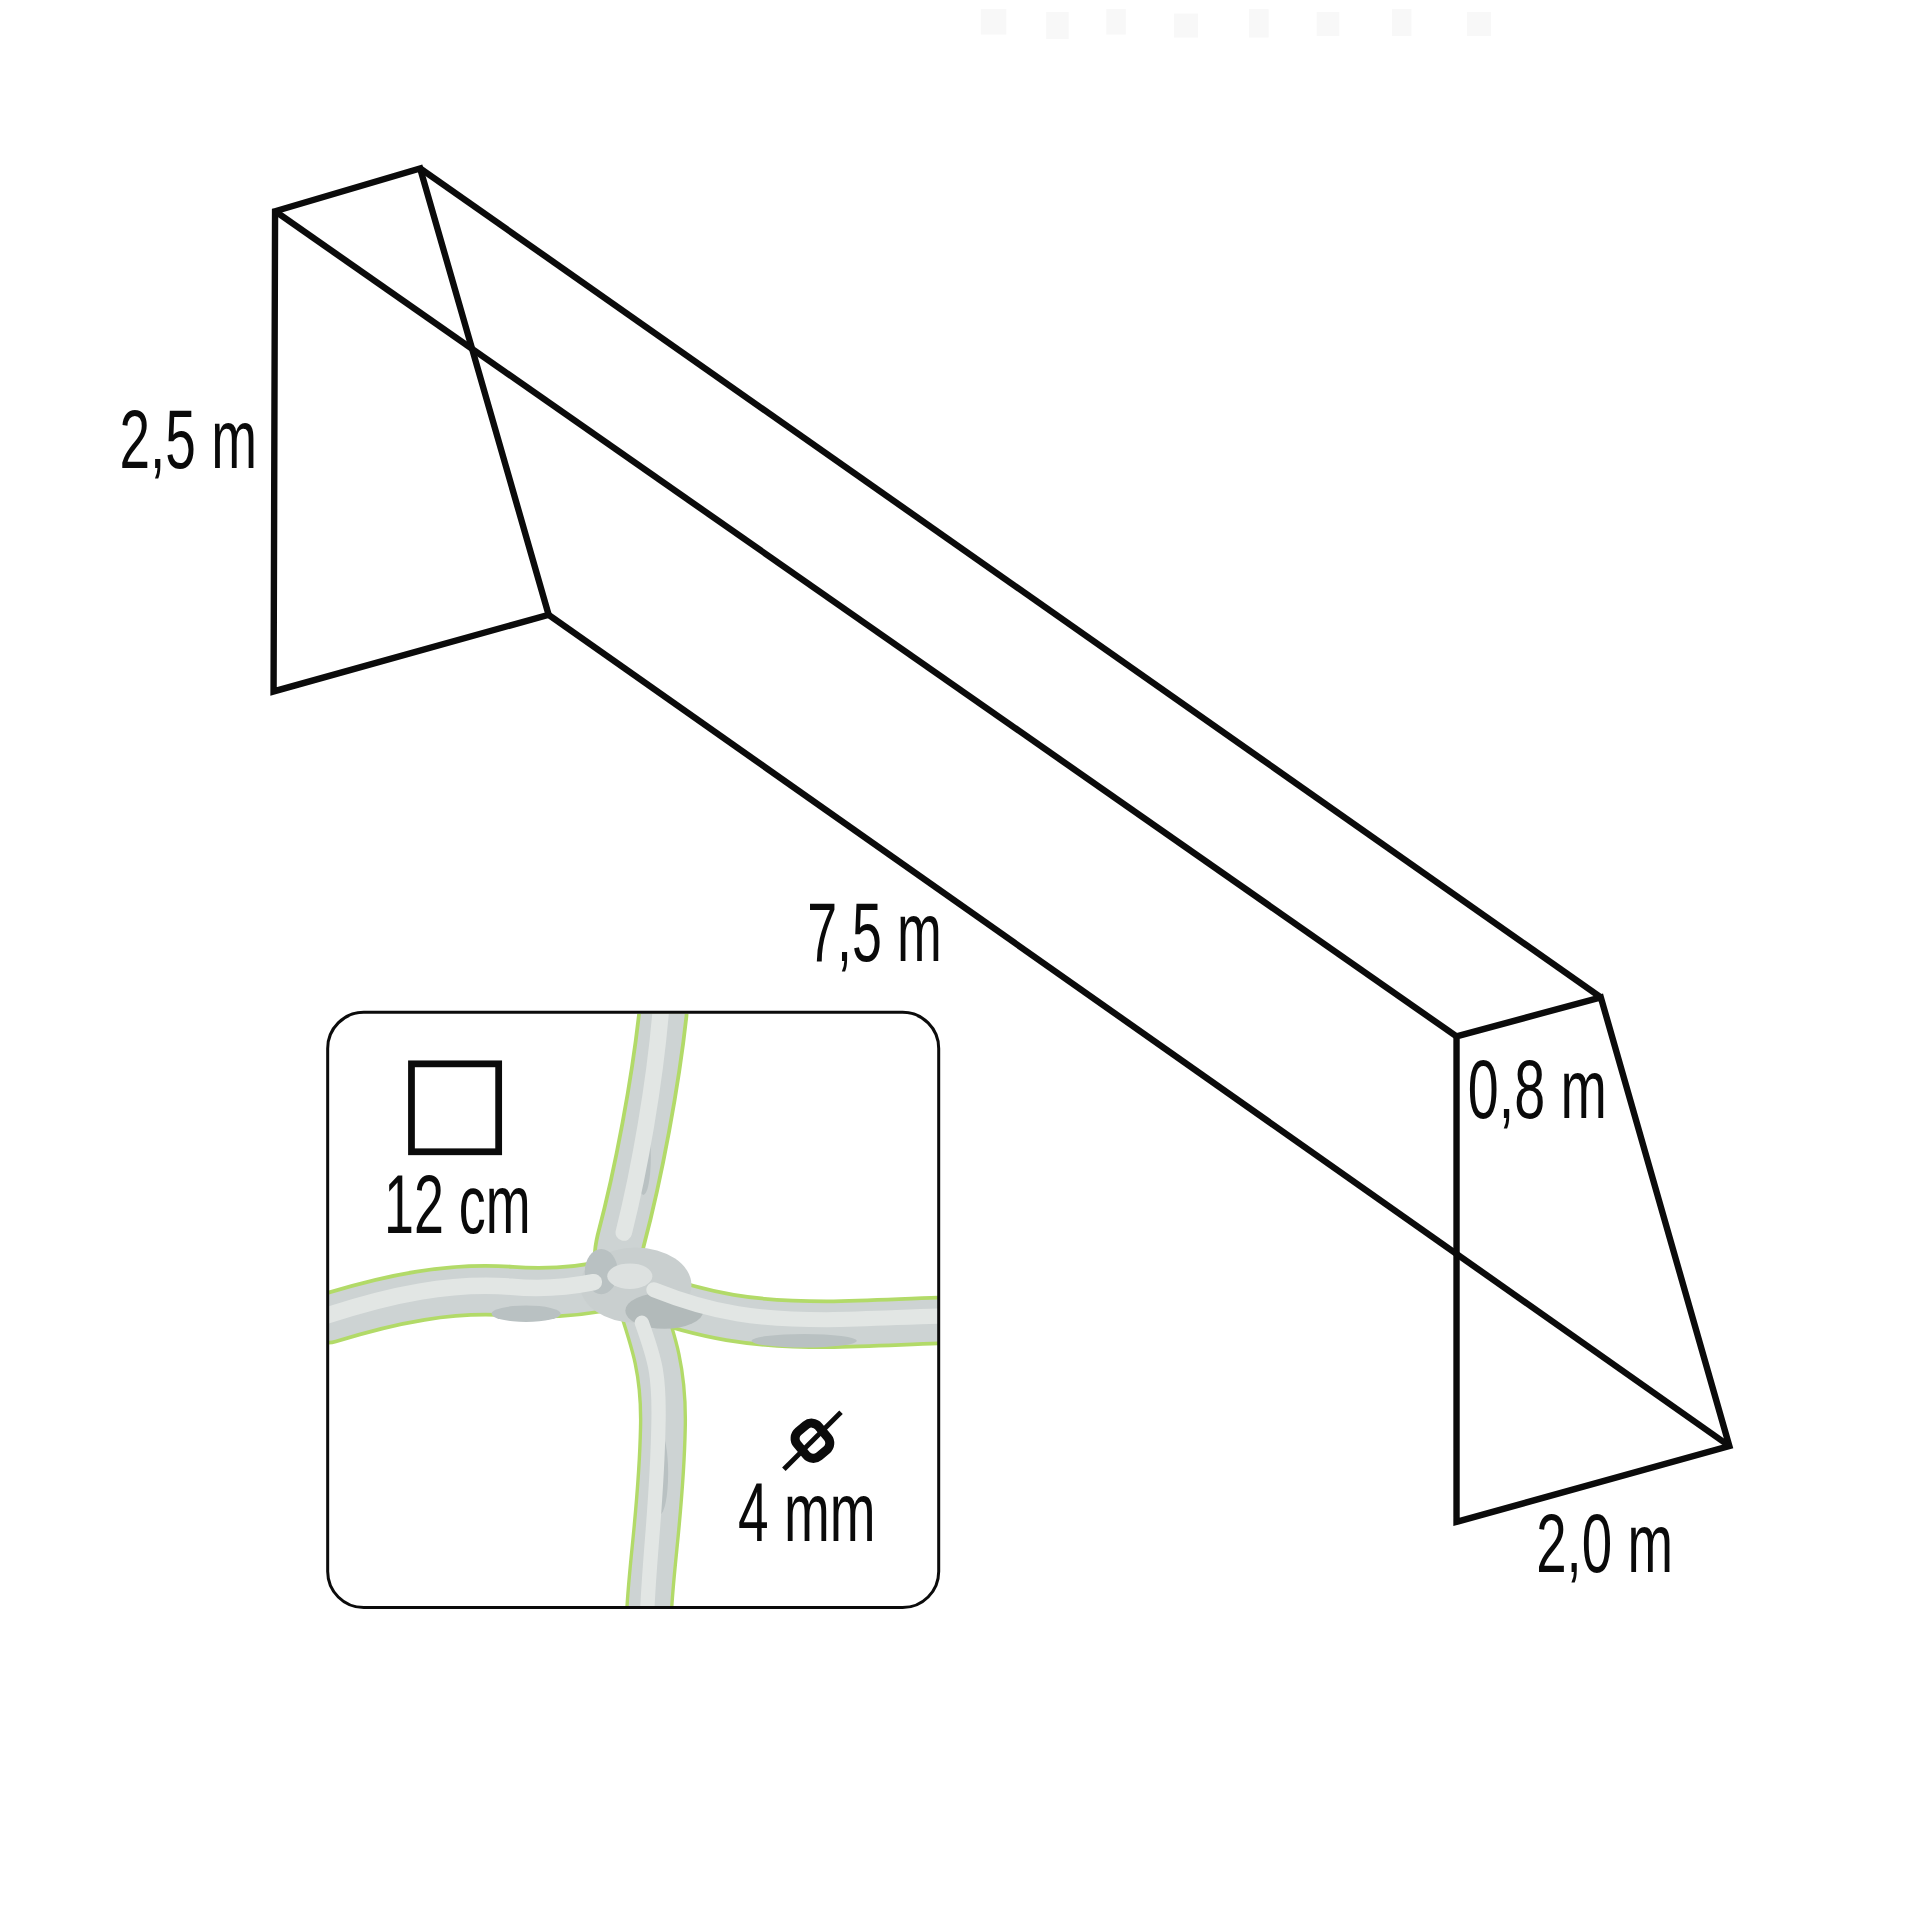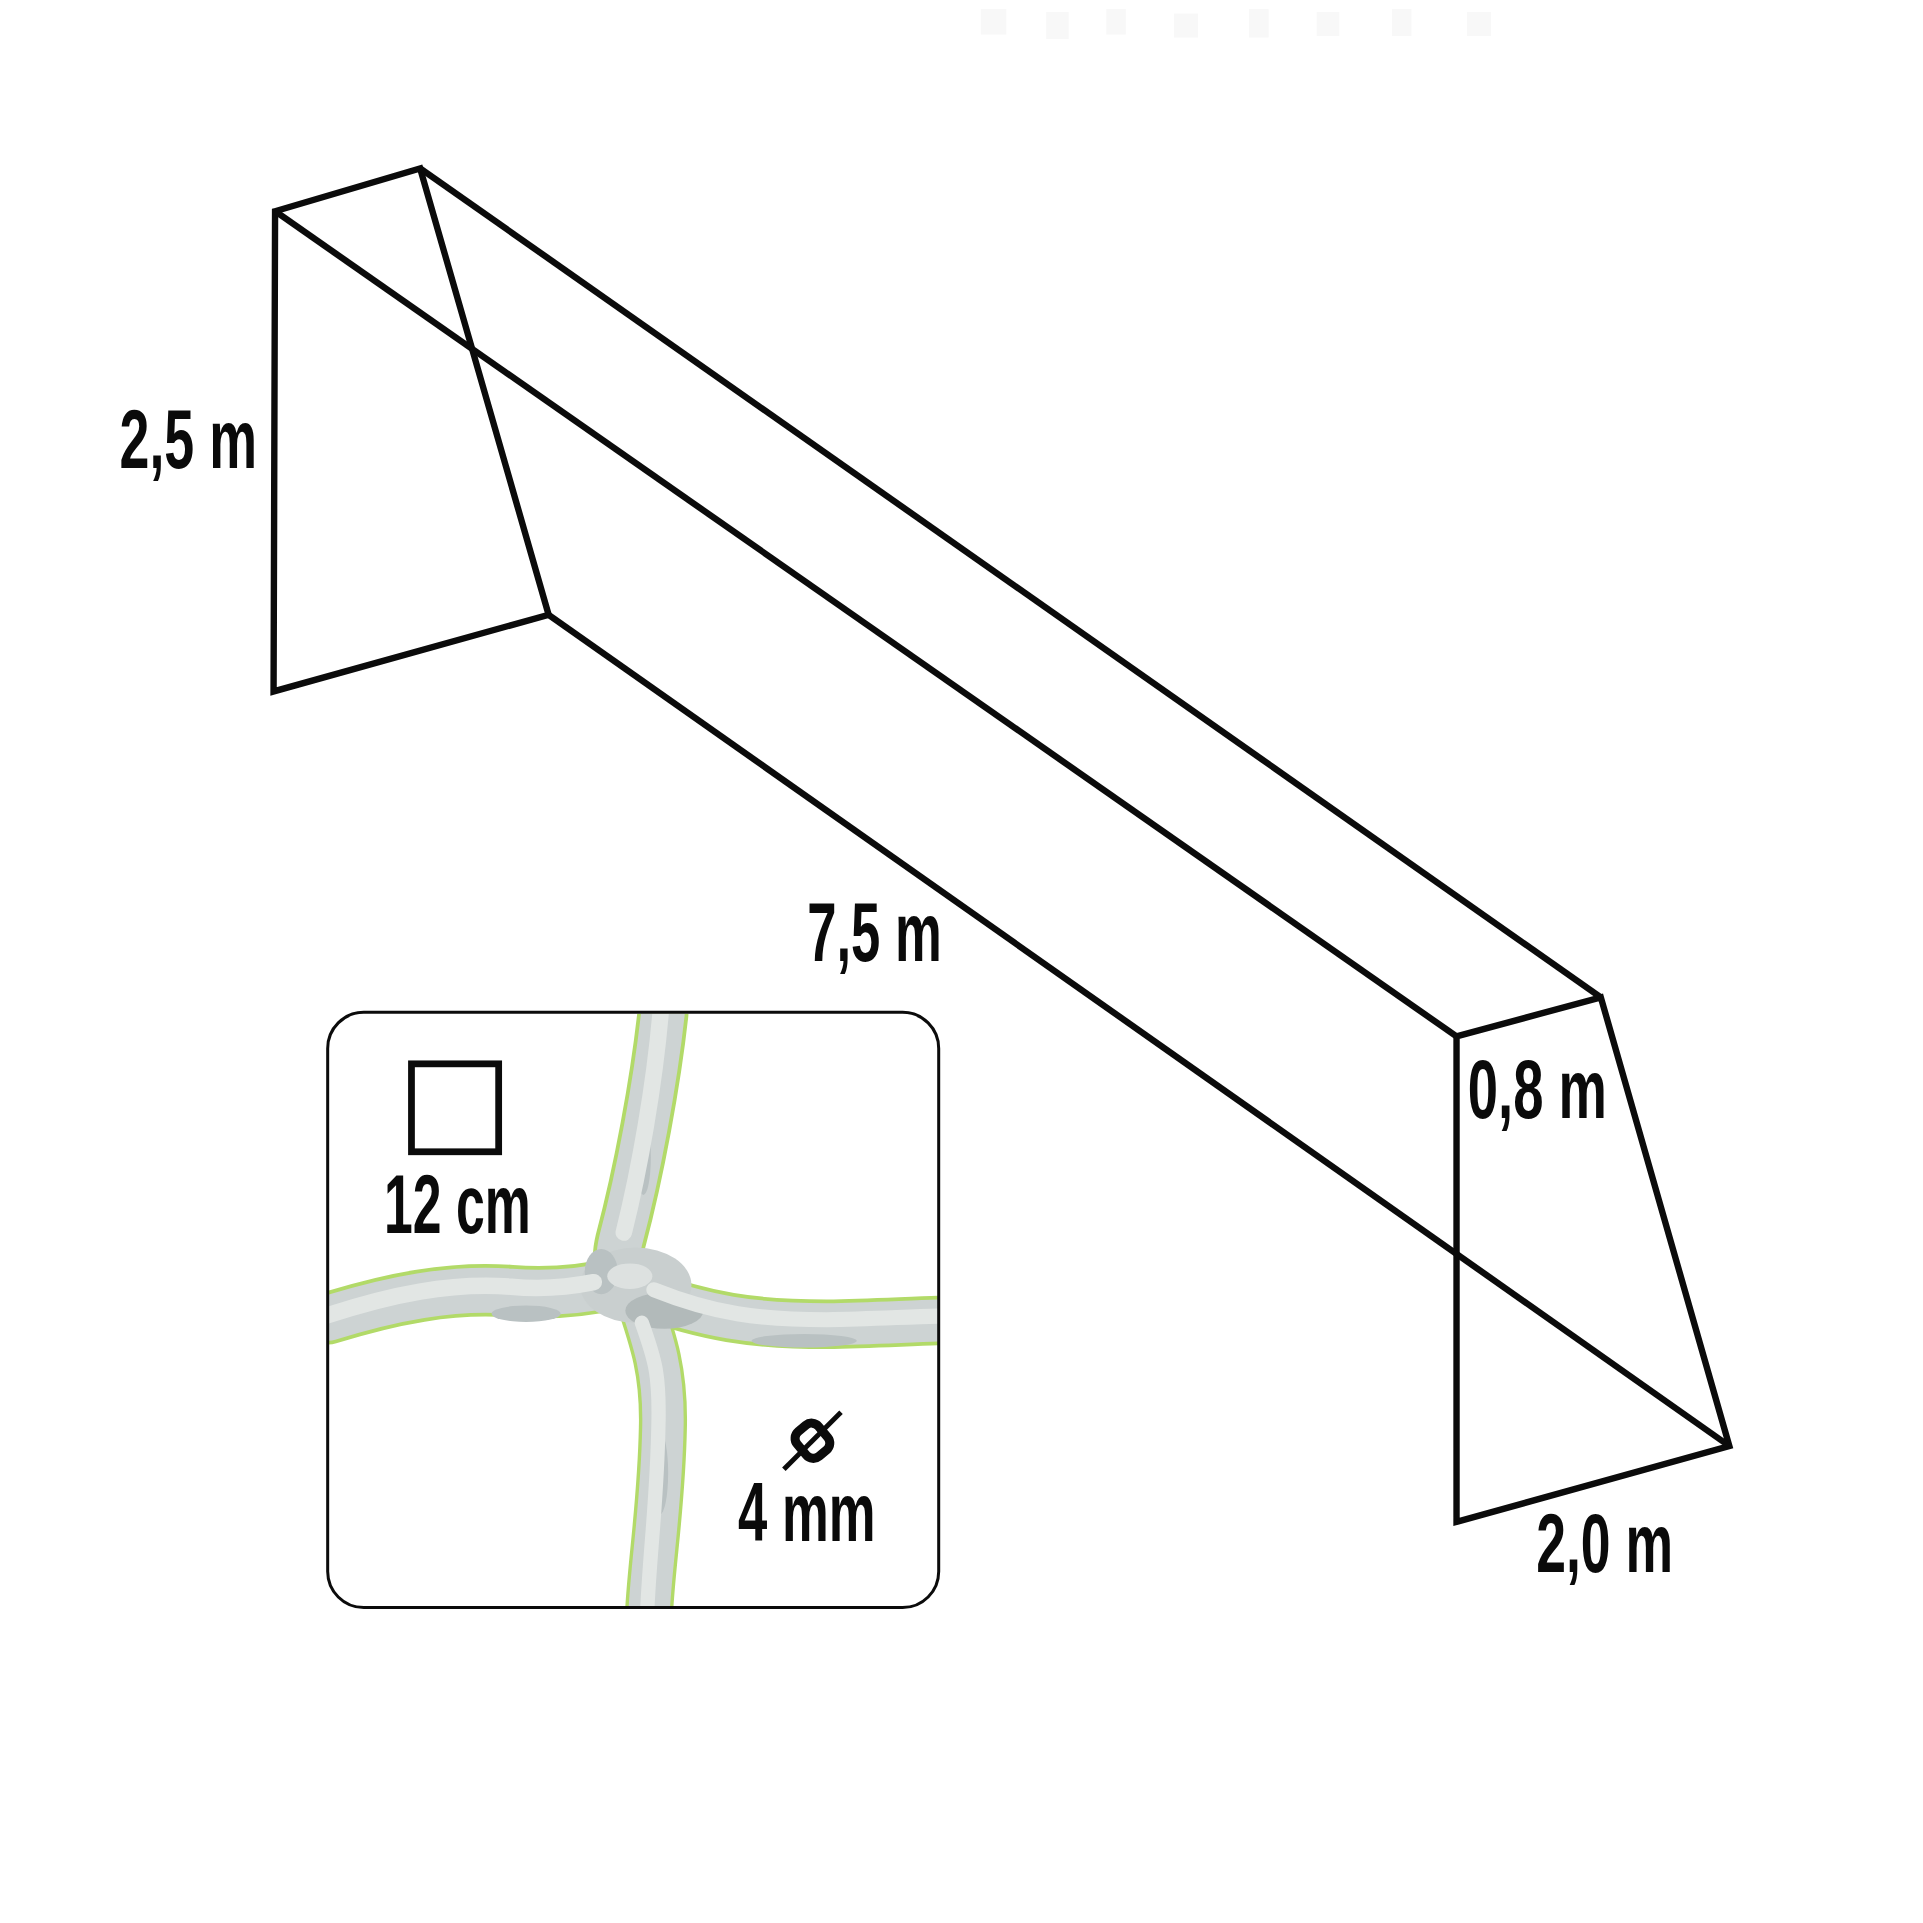--- a/index.html
+++ b/index.html
@@ -1,16 +1,16 @@
 <!DOCTYPE html>
 <html style="font-size:12px"><head>
 <meta charset="utf-8">
 <style>
   html,body{margin:0;padding:0;background:#ffffff;}
-  #page{width:1528px;height:1924px;position:relative;background:#ffffff;font-weight:bold;}
+  #page{width:1528px;height:1924px;position:relative;background:#ffffff;}
   svg{position:absolute;left:0;top:0;}
   text{font-family:"Liberation Sans", sans-serif;fill:#0a0a0a;}
 </style>
 </head>
 <body>
 
 <div id="page">
 <svg width="1924" height="1924" viewBox="0 0 2560 2560">
   <defs>
     <clipPath id="boxclip">

